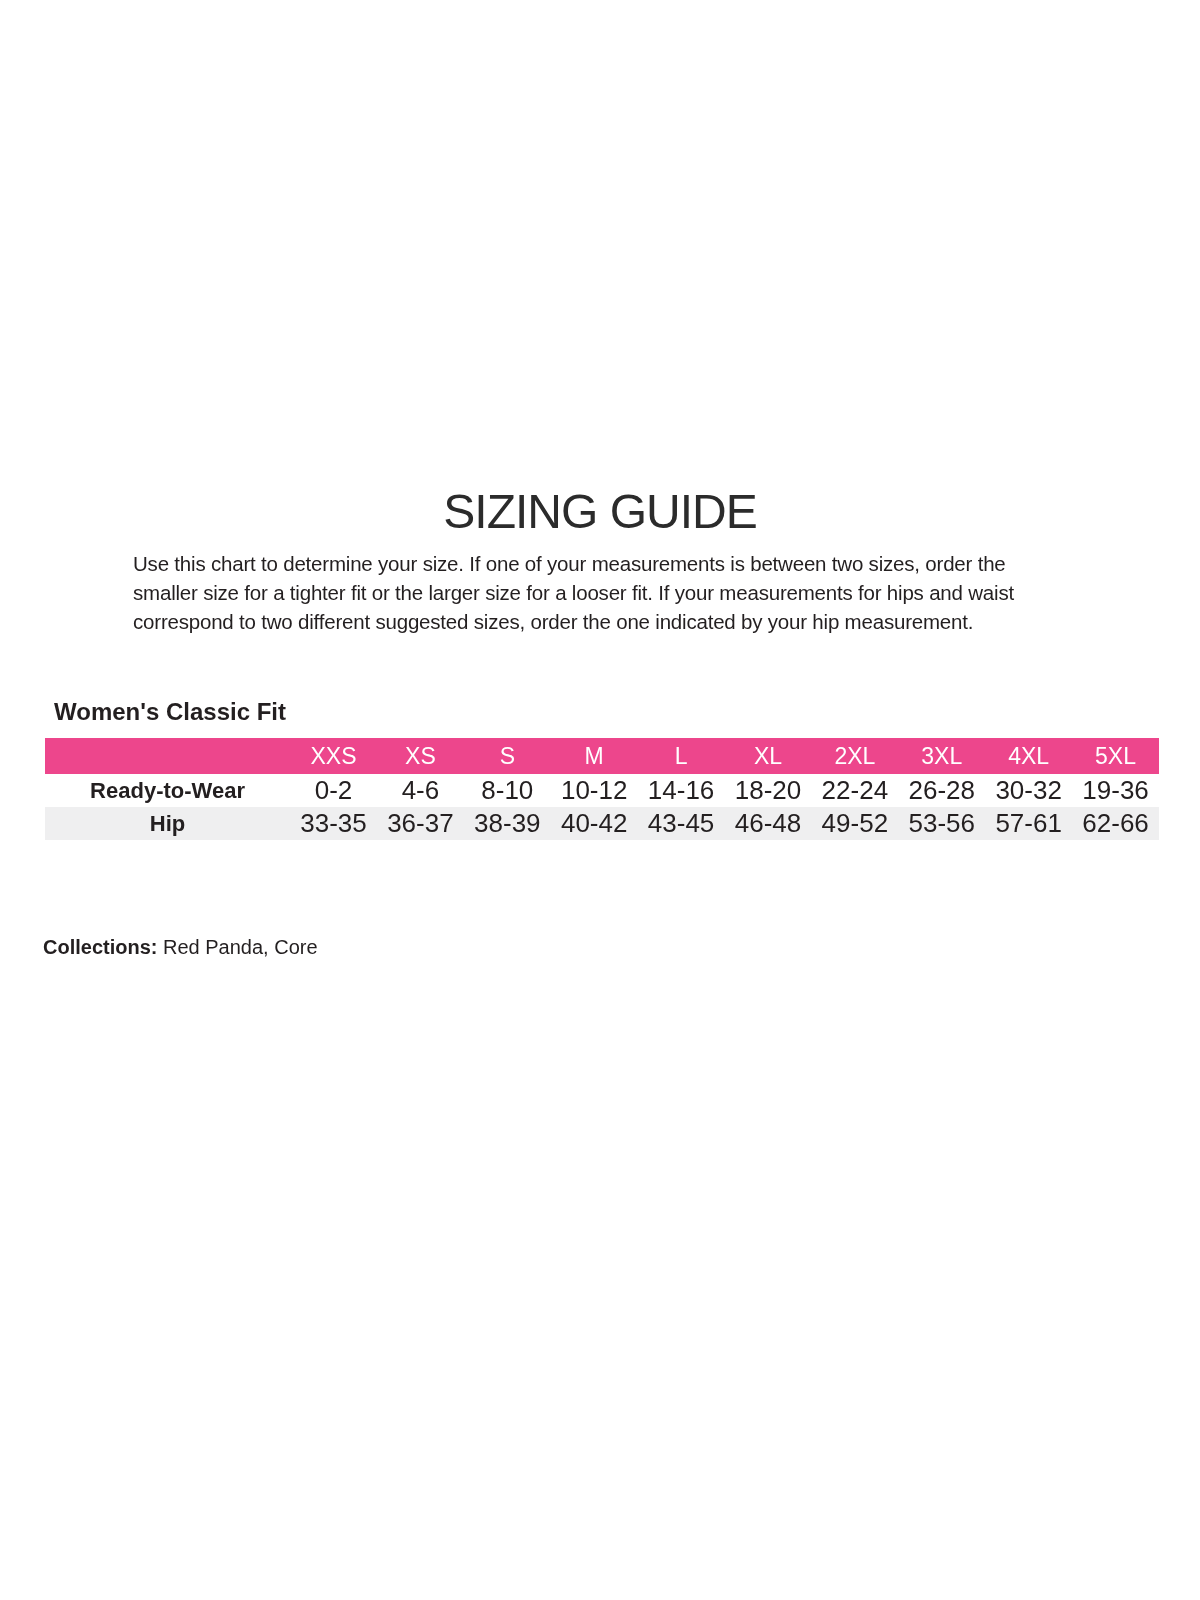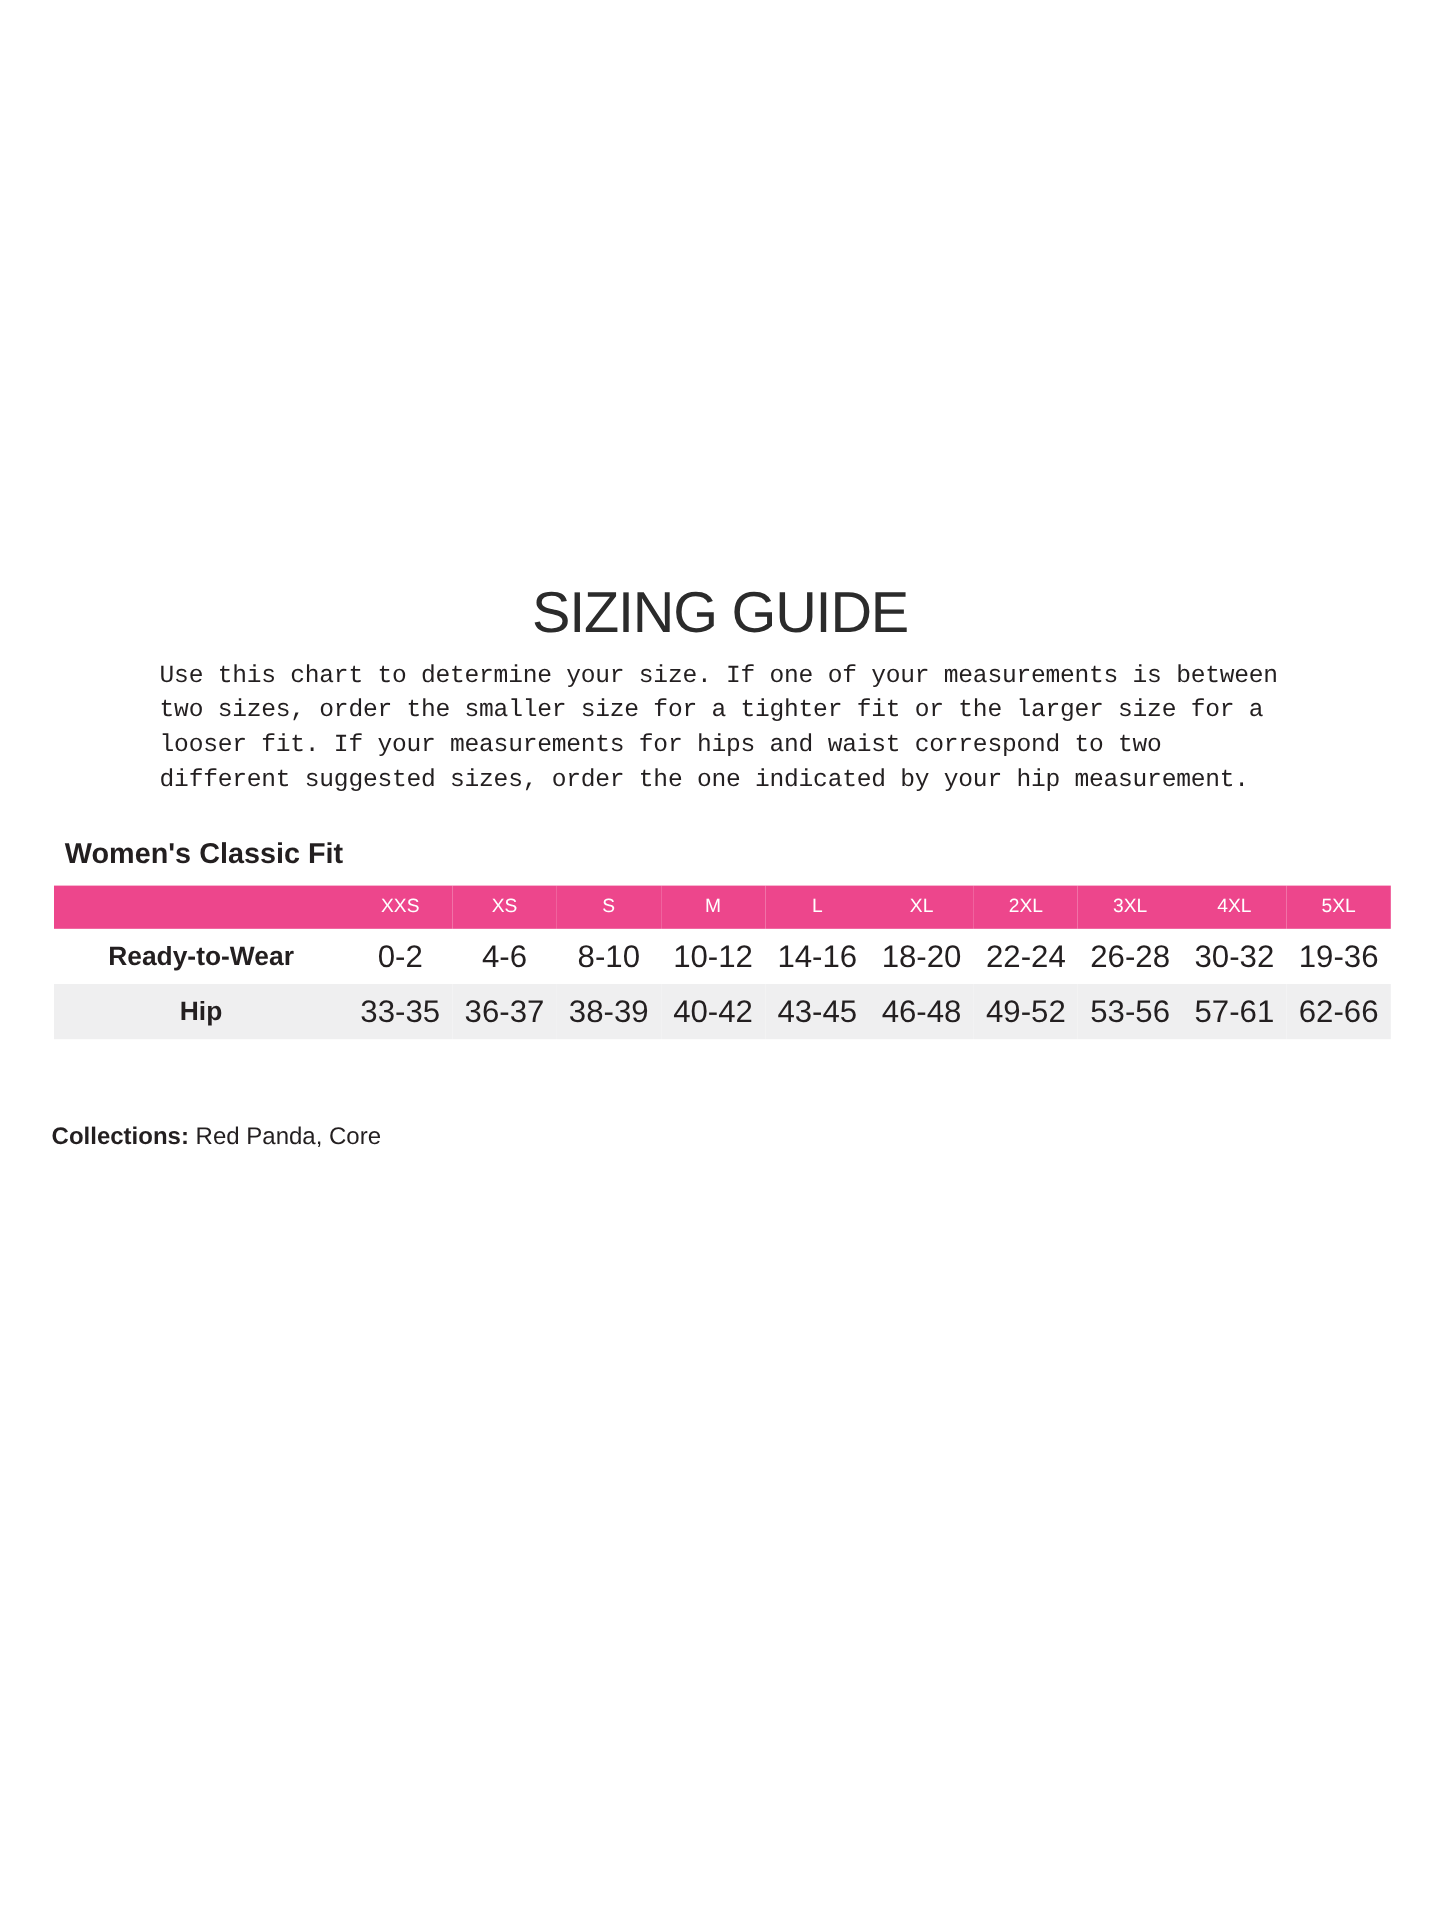--- a/index.html
+++ b/index.html
@@ -29,21 +29,20 @@
   .intro {
     position: absolute;
     top: 549px;
     left: 133px;
     width: 935px;
     font-size: 20.5px;
     line-height: 29px;
     letter-spacing: -0.2px;
     color: #231F20;
     margin: 0;
-    font-family: Liberation Mono, monospace;
   }
   .section-heading {
     position: absolute;
     top: 698px;
     left: 54px;
     font-size: 24px;
     font-weight: bold;
     color: #231F20;
     margin: 0;
   }
@@ -53,27 +52,27 @@
     left: 45px;
     width: 1114px;
     border-collapse: collapse;
     table-layout: fixed;
   }
   table.size-chart col.label-col { width: 22%; }
   table.size-chart thead th {
     background: #ED468C;
     color: #ffffff;
     font-weight: 400;
-    font-size: 16px;
+    font-size: 23px;
     height: 36px;
     text-align: center;
     vertical-align: middle;
     padding: 0;
   }
-  table.size-chart tbody tr { height: 46px; }
+  table.size-chart tbody tr { height: 33px; }
   table.size-chart tbody tr.striped { background: #EFEFF0; }
   table.size-chart tbody th {
     font-size: 22px;
     font-weight: bold;
     text-align: center;
     vertical-align: middle;
     padding: 0;
   }
   table.size-chart tbody td {
     font-size: 26px;

